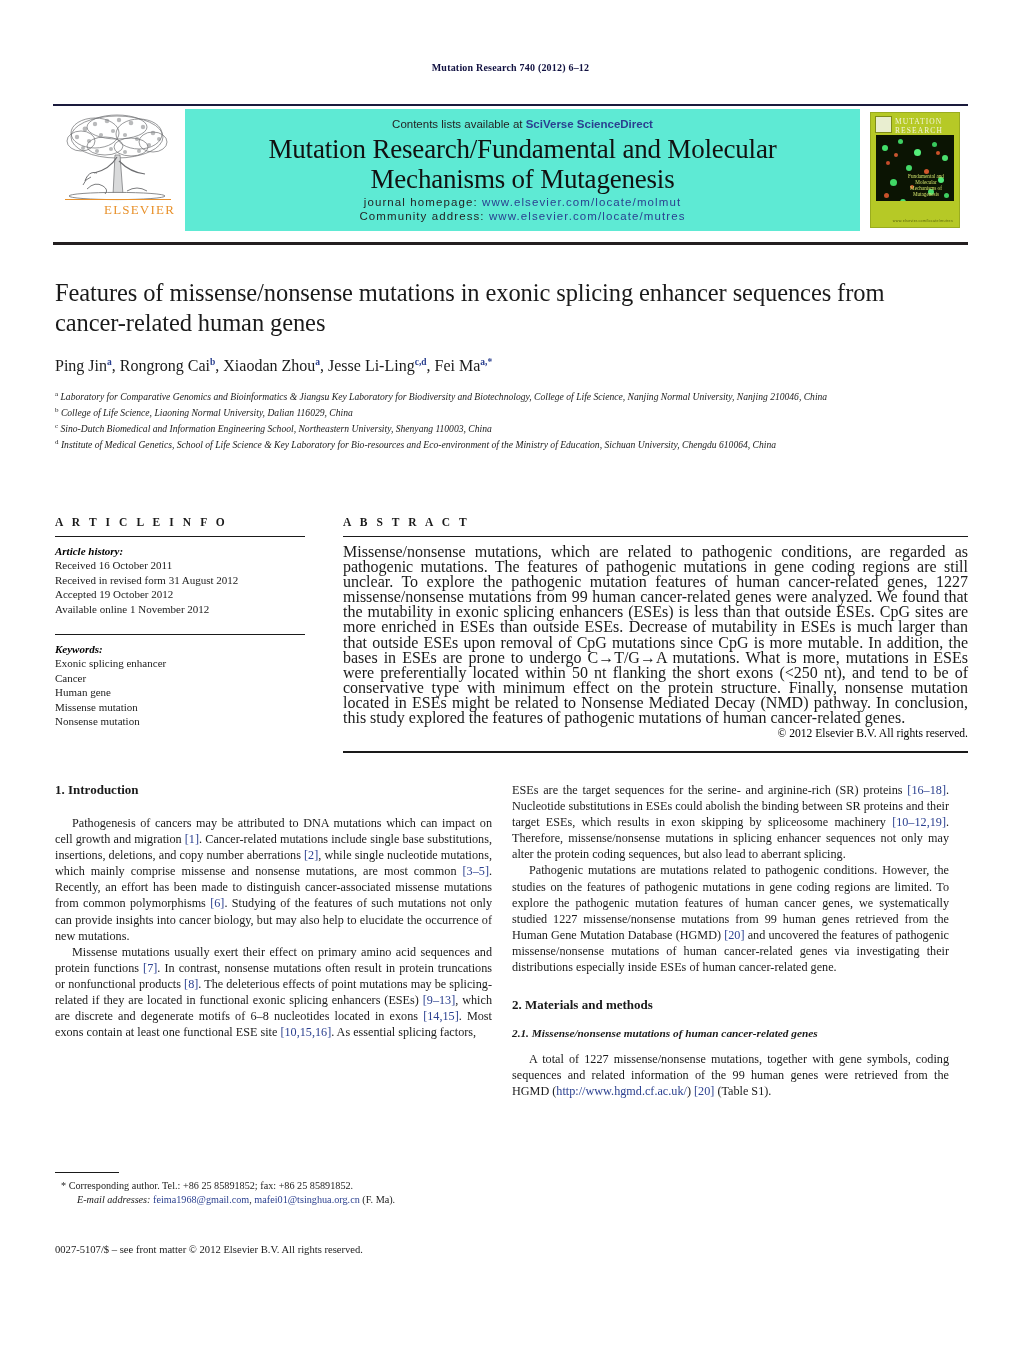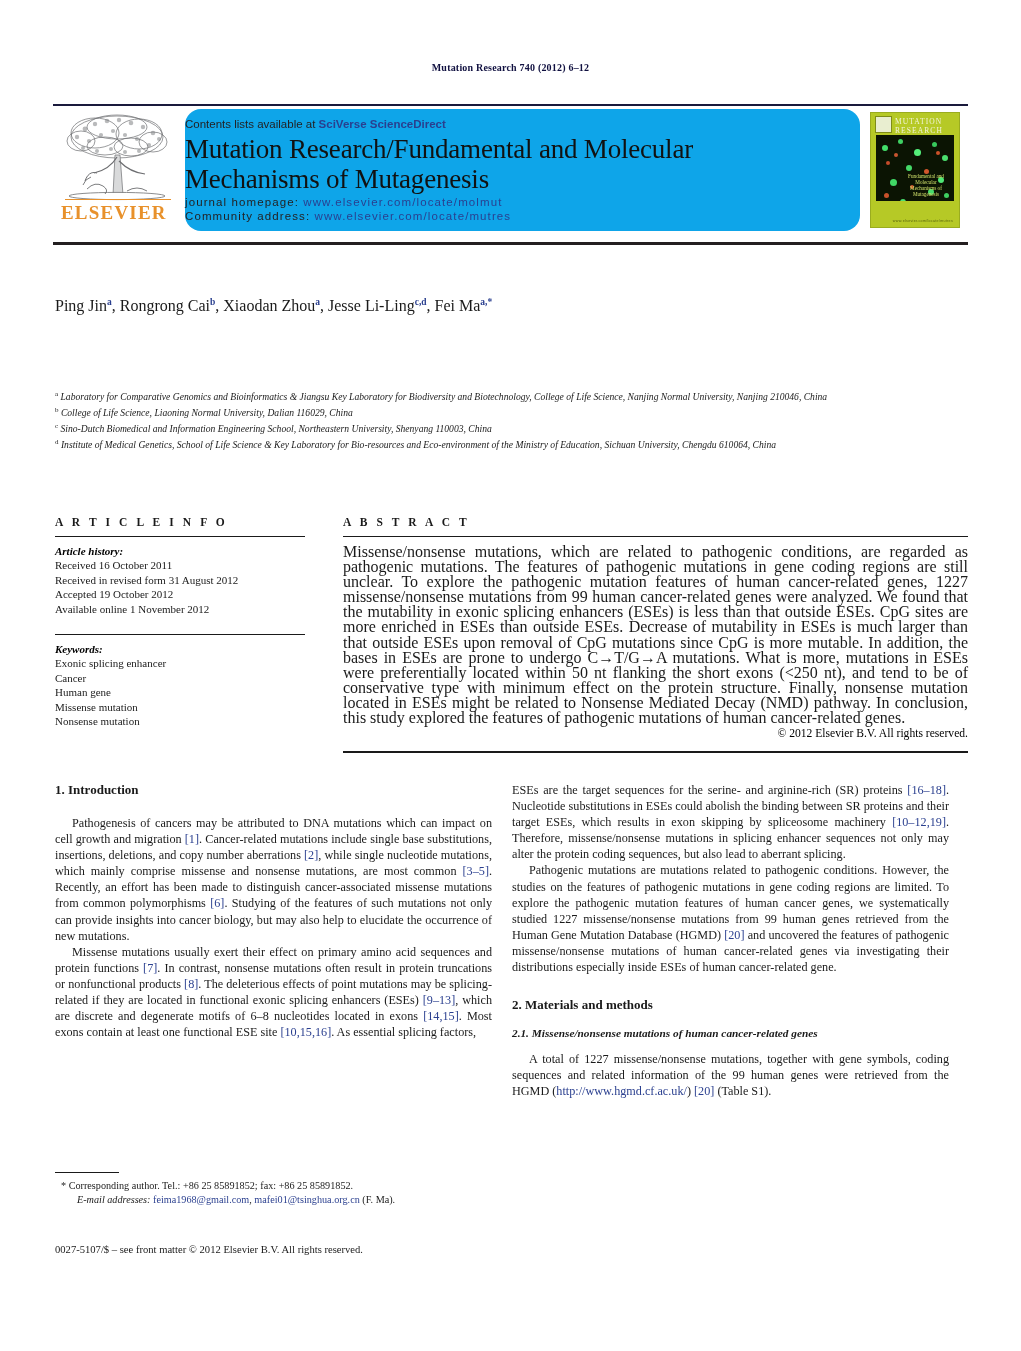--- a/index.html
+++ b/index.html
@@ -73,43 +73,41 @@
     left: 8px;
     top: 2px;
     width: 112px;
     height: 92px;
   }
   .elsevier-word {
     position: absolute;
     left: 8px;
     top: 93px;
     width: 114px;
-    text-align: left;
-    font-family: "Liberation Serif", serif;
-    font-size: 19px;
+    text-align: right;
+    font-family: "Liberation Serif", serif;
+    font-size: 13px;
     letter-spacing: 1.2px;
     color: #E8912B;
-    font-weight: bold;
   }
   .elsevier-underline {
     position: absolute;
     left: 12px;
     top: 90px;
     width: 106px;
     height: 1px;
     background: #E8912B;
   }
   .masthead-center {
     flex: 1 1 auto;
-    background: #0ea5e9;
+    background: #5eead4;
     position: relative;
-    text-align: left;
+    text-align: center;
     padding-top: 9px;
     box-sizing: border-box;
-    border-radius: 16px;
   }
   .contents-line {
     font-family: "Liberation Sans", sans-serif;
     font-size: 11.5px;
     color: #231f20;
   }
   .contents-line .sd {
     color: #2a3f8f;
     font-weight: bold;
   }
@@ -509,20 +507,21 @@
           <div class="cover-foot">www.elsevier.com/locate/mutres</div>
         </div>
       </div>
 
     </div>
   </div>
 
   <div class="rule-heavy"></div>
 
   <div class="title-block">
+    <h1 class="article-title">Features of missense/nonsense mutations in exonic splicing enhancer sequences from cancer-related human genes</h1>
     <div class="authors">
       <span><span>Ping Jin</span><sup>a</sup></span>,
       <span><span>Rongrong Cai</span><sup>b</sup></span>,
       <span><span>Xiaodan Zhou</span><sup>a</sup></span>,
       <span><span>Jesse Li-Ling</span><sup>c,d</sup></span>,
       <span><span>Fei Ma</span><sup>a,*</sup></span>
     </div>
   </div>
 
   <div class="affiliations">

